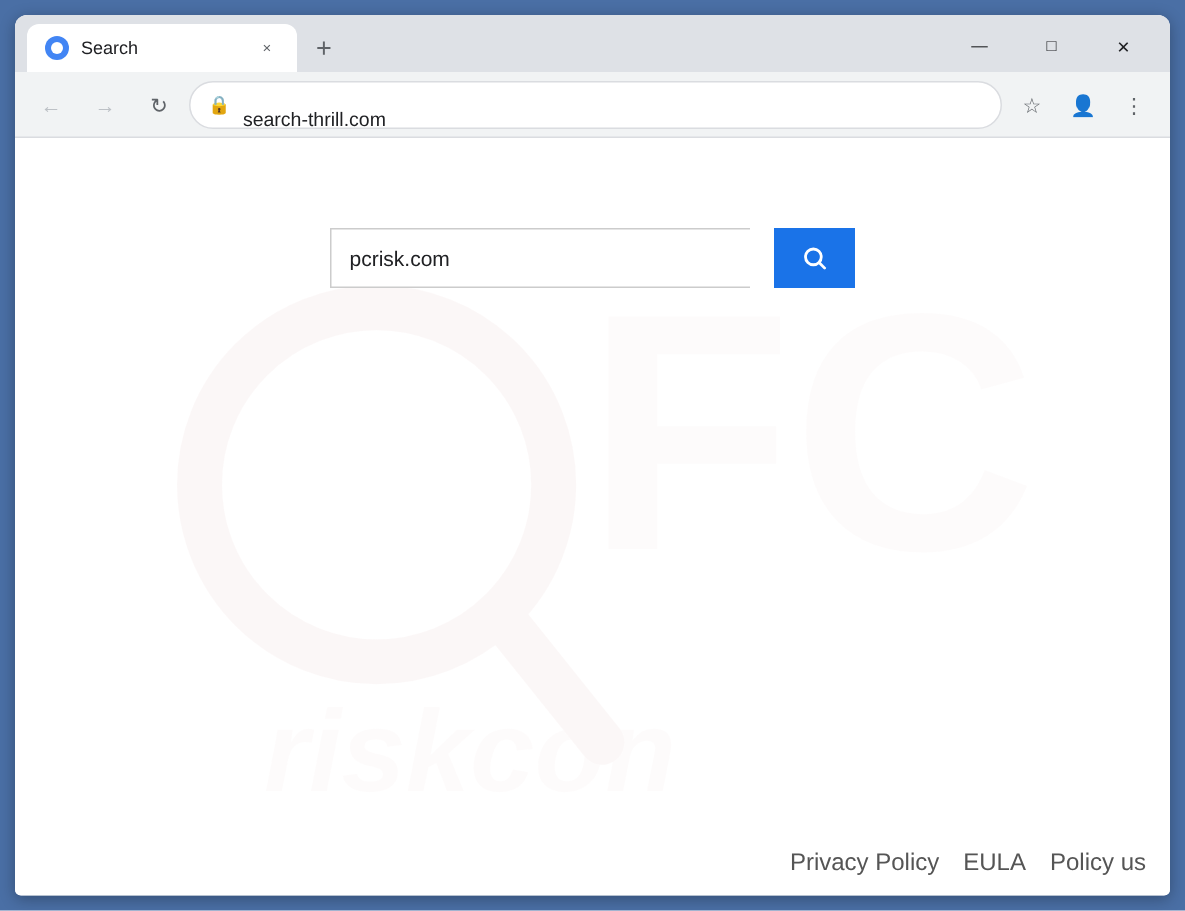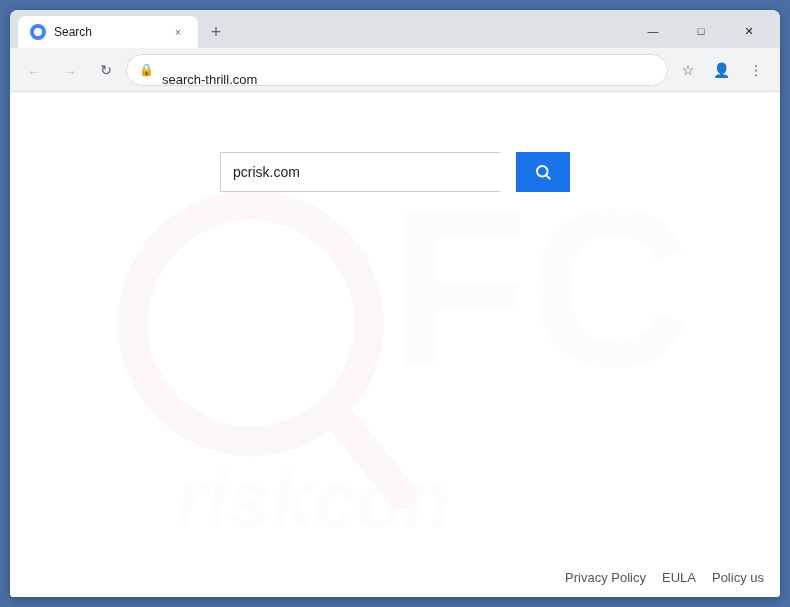--- a/index.html
+++ b/index.html
@@ -256,21 +256,21 @@
     .footer {
       position: absolute;
       bottom: 12px;
       right: 16px;
       display: flex;
       gap: 16px;
       z-index: 10;
     }
 
     .footer-link {
-      font-size: 13px;
+      font-size: 16px;
       color: #555;
       text-decoration: none;
       cursor: pointer;
     }
   </style>
 </head>
 <body>
 
 <div class="browser-window">
 

